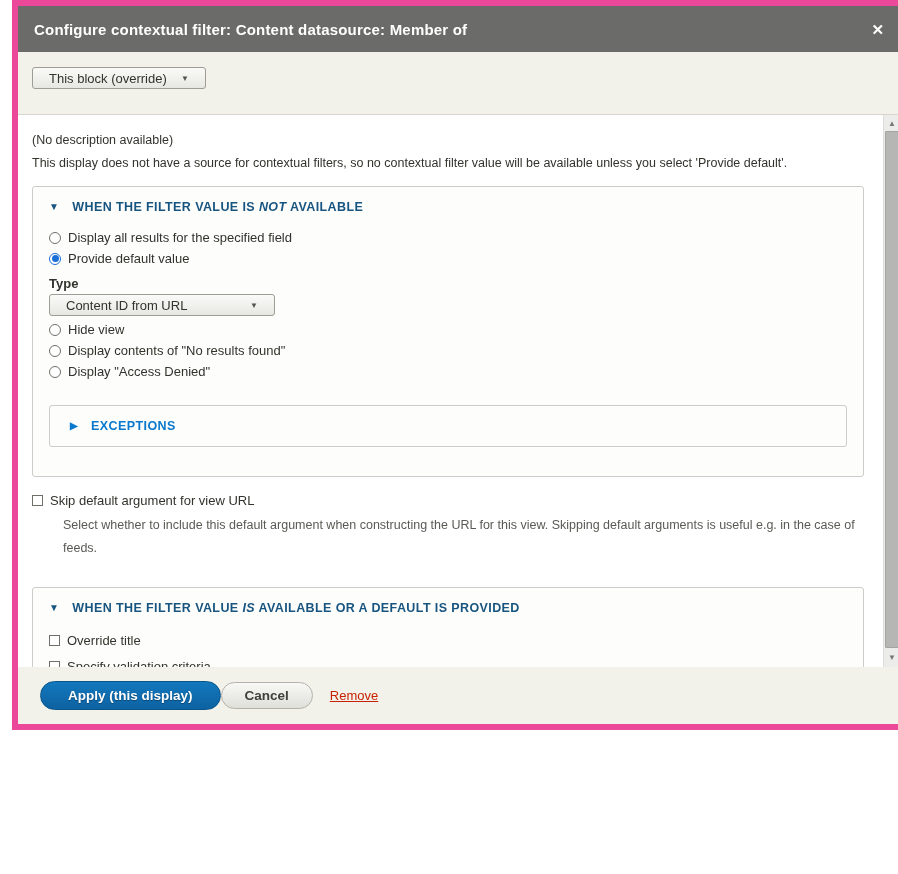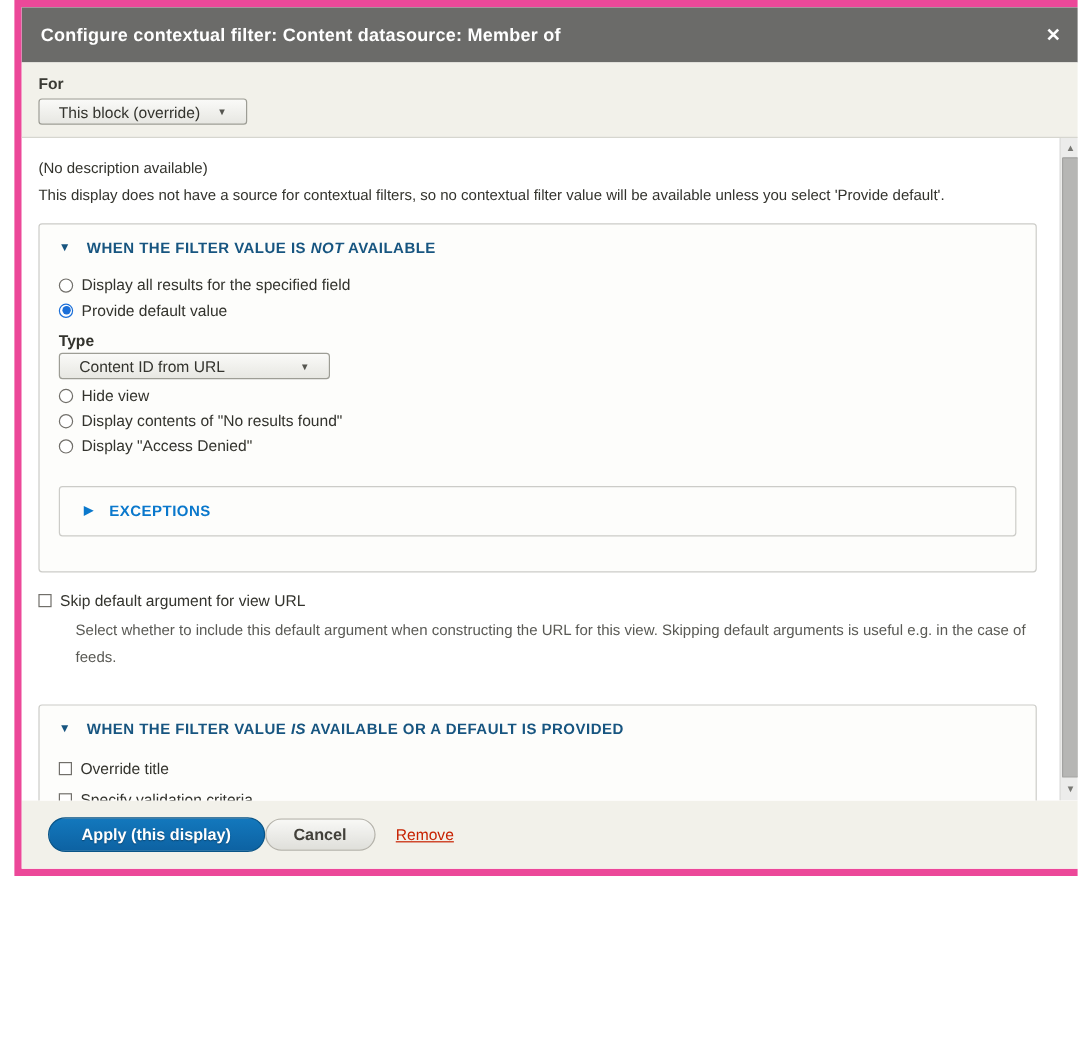--- a/index.html
+++ b/index.html
@@ -128,21 +128,20 @@
 <body>
 
 <div class="dialog">
 
   <div class="titlebar">
     <span class="title">Configure contextual filter: Content datasource: Member of</span>
     <span class="close">✕</span>
   </div>
 
   <div class="for-section">
-    <div class="for-label">For</div>
     <div class="select for-select">
       <span>This block (override)</span>
       <span class="sel-arrow">▼</span>
     </div>
   </div>
 
   <div class="scroll-wrap">
     <div class="content">
 
       <p class="p-nodesc">(No description available)</p>

